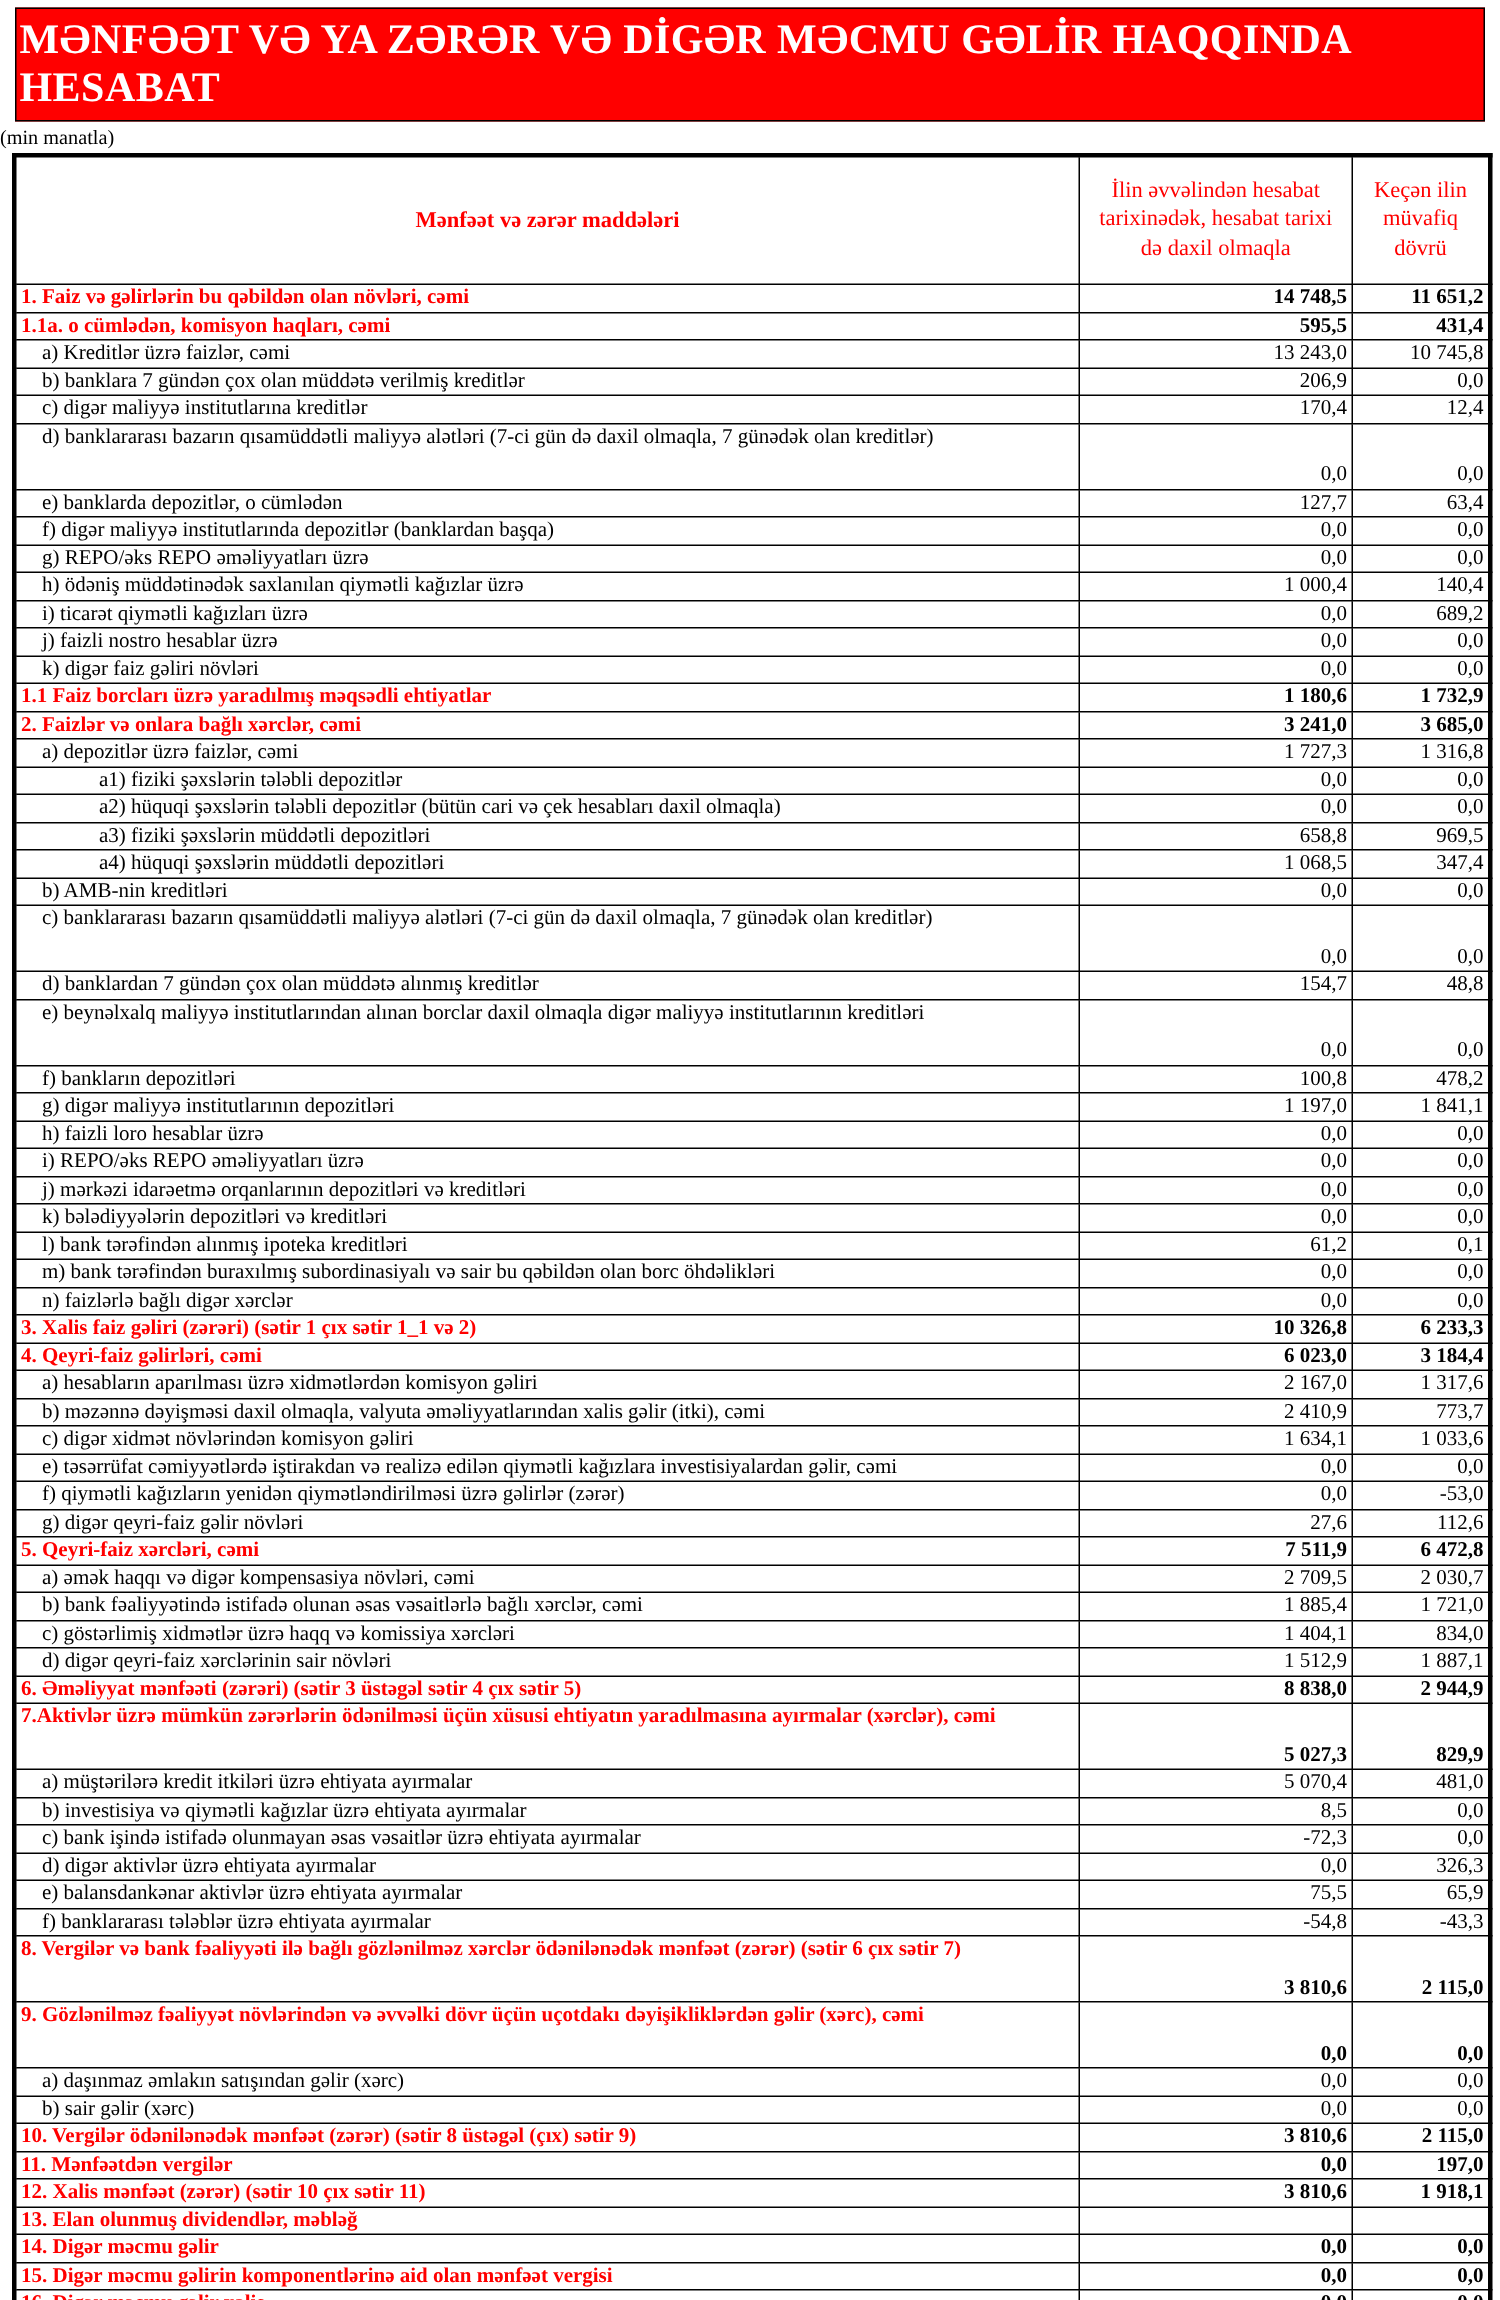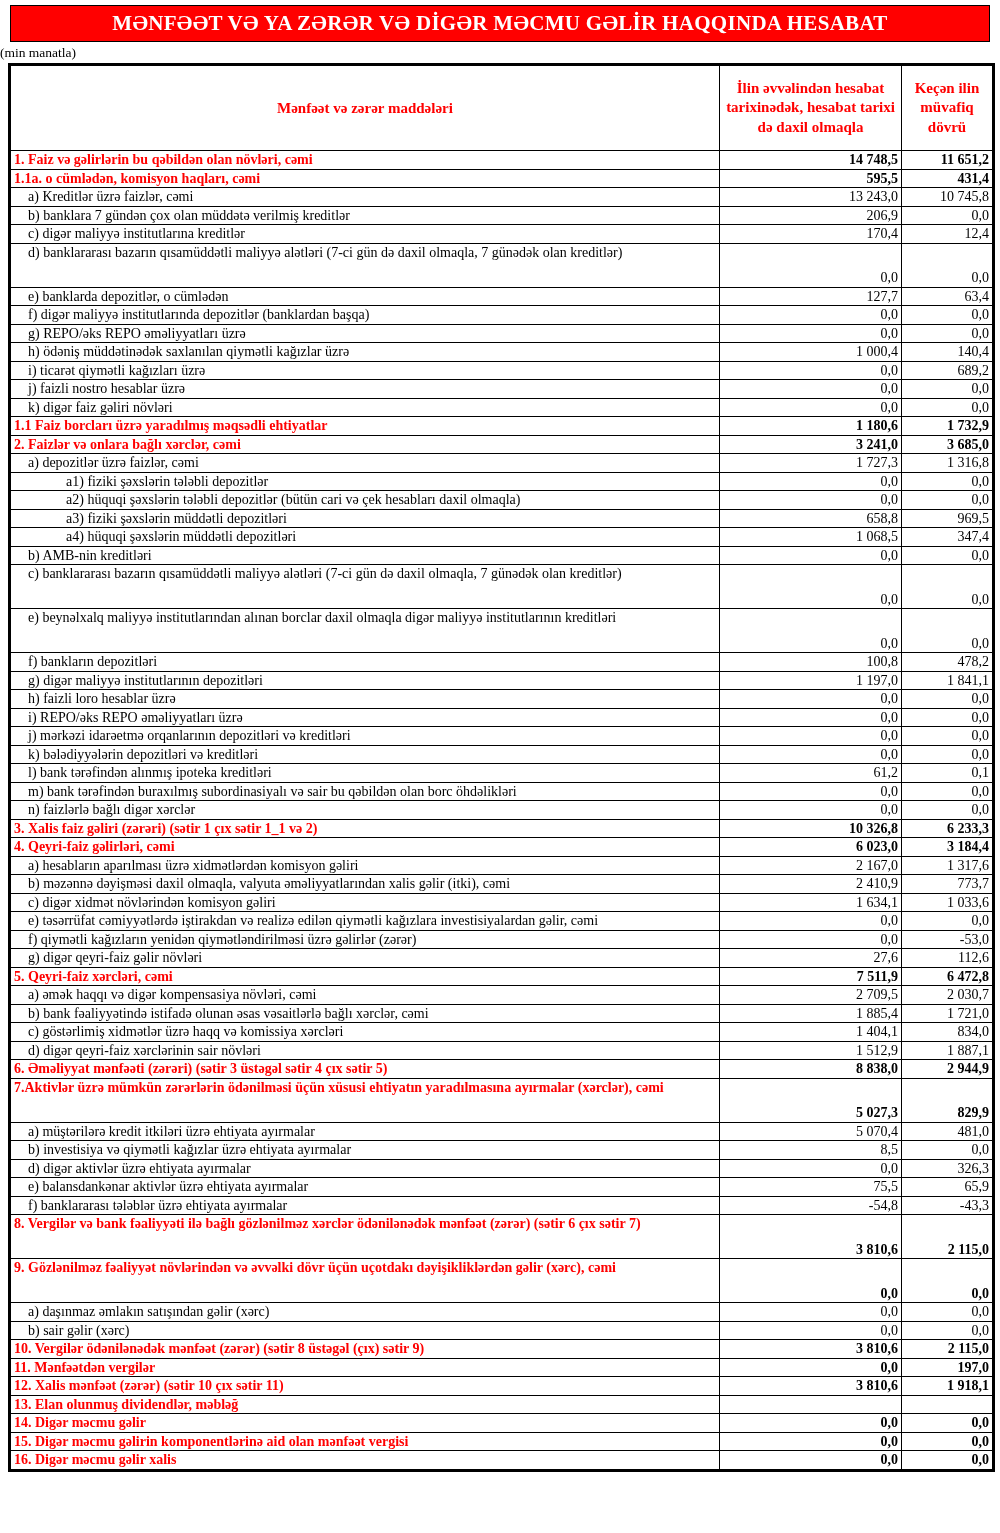--- a/index.html
+++ b/index.html
@@ -10,22 +10,22 @@
     background: #ffffff;
     color: #000;
     font-family: "Liberation Serif", serif;
   }
   .banner {
     margin: 5px 10px 0 10px;
     background: var(--accent);
     border: 1px solid var(--border);
     color: #ffffff;
     font-weight: bold;
-    font-size: 21px;
-    text-align: center;
+    font-size: 28px;
+    text-align: left;
     padding: 5px 2px;
     letter-spacing: 0.3px;
   }
   .unit-note {
     text-align: left;
     padding-right: 186px;
     font-size: 13.5px;
     margin: 3px 0 2px 0;
   }
   table.pl {
@@ -40,21 +40,21 @@
   .items-header {
     font-size: 15px;
     color: var(--accent);
     font-weight: bold;
     text-align: center;
     vertical-align: middle;
   }
   .period-header {
     font-size: 15px;
     color: var(--accent);
-    font-weight: bold;
+    font-weight: normal;
     text-align: center;
     vertical-align: middle;
     padding: 12px 4px;
     height: 86px;
     line-height: 1.3;
   }
   td {
     font-size: 14px;
     padding: 0 3px;
     line-height: 1.25;
@@ -191,20 +191,25 @@
       <tr class="">
         <td class="label-cell indent-1">b) AMB-nin kreditləri</td>
         <td class="num-cell">0,0</td>
         <td class="num-cell">0,0</td>
       </tr>
       <tr class=" tall-row">
         <td class="label-cell indent-1">c) banklararası bazarın qısamüddətli maliyyə alətləri (7-ci gün də daxil olmaqla, 7 günədək olan kreditlər)</td>
         <td class="num-cell">0,0</td>
         <td class="num-cell">0,0</td>
       </tr>
+      <tr class="">
+        <td class="label-cell indent-1">d) banklardan 7 gündən çox olan müddətə alınmış kreditlər</td>
+        <td class="num-cell">154,7</td>
+        <td class="num-cell">48,8</td>
+      </tr>
       <tr class=" tall-row">
         <td class="label-cell indent-1">e) beynəlxalq maliyyə institutlarından alınan borclar daxil olmaqla digər maliyyə institutlarının kreditləri</td>
         <td class="num-cell">0,0</td>
         <td class="num-cell">0,0</td>
       </tr>
       <tr class="">
         <td class="label-cell indent-1">f) bankların depozitləri</td>
         <td class="num-cell">100,8</td>
         <td class="num-cell">478,2</td>
       </tr>
@@ -327,20 +332,25 @@
         <td class="label-cell indent-1">a) müştərilərə kredit itkiləri üzrə ehtiyata ayırmalar</td>
         <td class="num-cell">5 070,4</td>
         <td class="num-cell">481,0</td>
       </tr>
       <tr class="">
         <td class="label-cell indent-1">b) investisiya və qiymətli kağızlar üzrə ehtiyata ayırmalar</td>
         <td class="num-cell">8,5</td>
         <td class="num-cell">0,0</td>
       </tr>
       <tr class="">
+        <td class="label-cell indent-1">c) bank işində istifadə olunmayan əsas vəsaitlər üzrə ehtiyata ayırmalar</td>
+        <td class="num-cell">-72,3</td>
+        <td class="num-cell">0,0</td>
+      </tr>
+      <tr class="">
         <td class="label-cell indent-1">d) digər aktivlər üzrə ehtiyata ayırmalar</td>
         <td class="num-cell">0,0</td>
         <td class="num-cell">326,3</td>
       </tr>
       <tr class="">
         <td class="label-cell indent-1">e) balansdankənar aktivlər üzrə ehtiyata ayırmalar</td>
         <td class="num-cell">75,5</td>
         <td class="num-cell">65,9</td>
       </tr>
       <tr class="">

